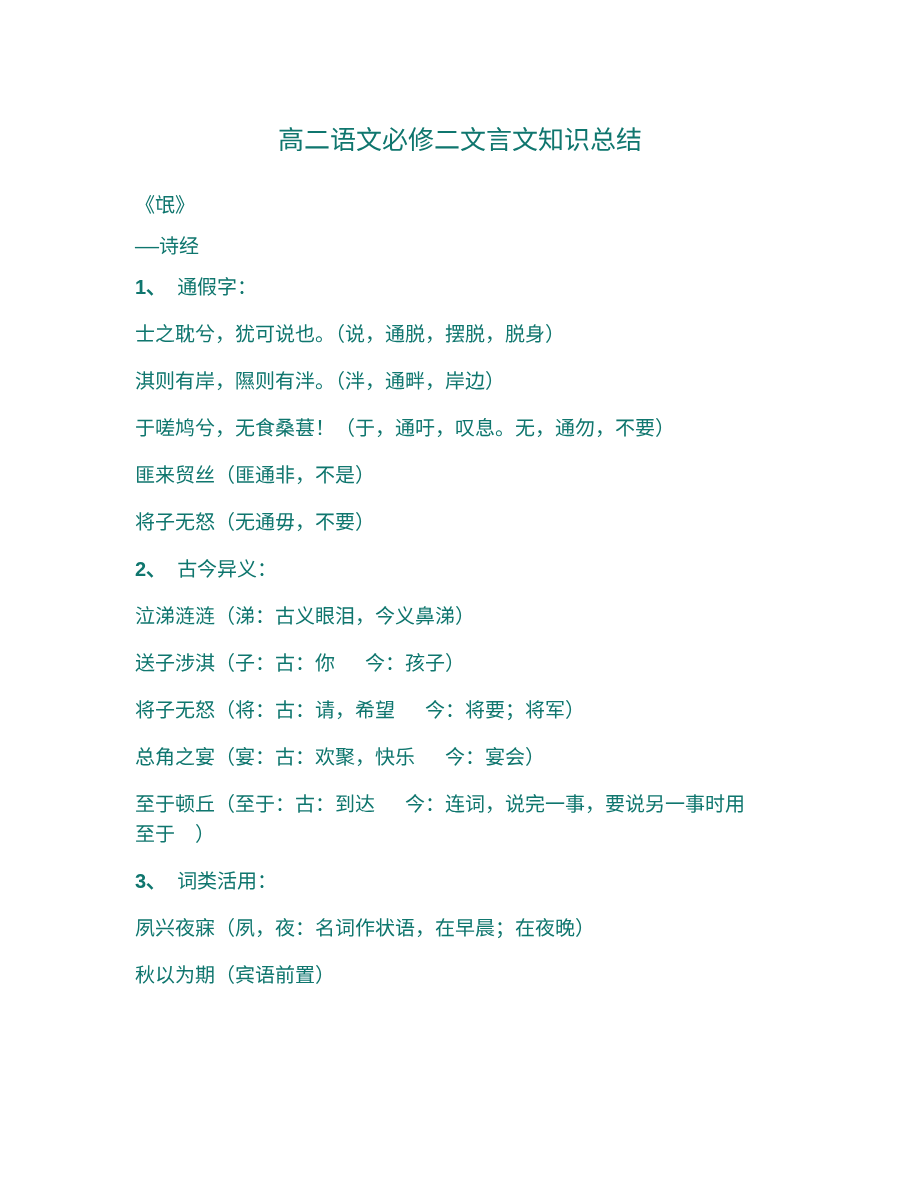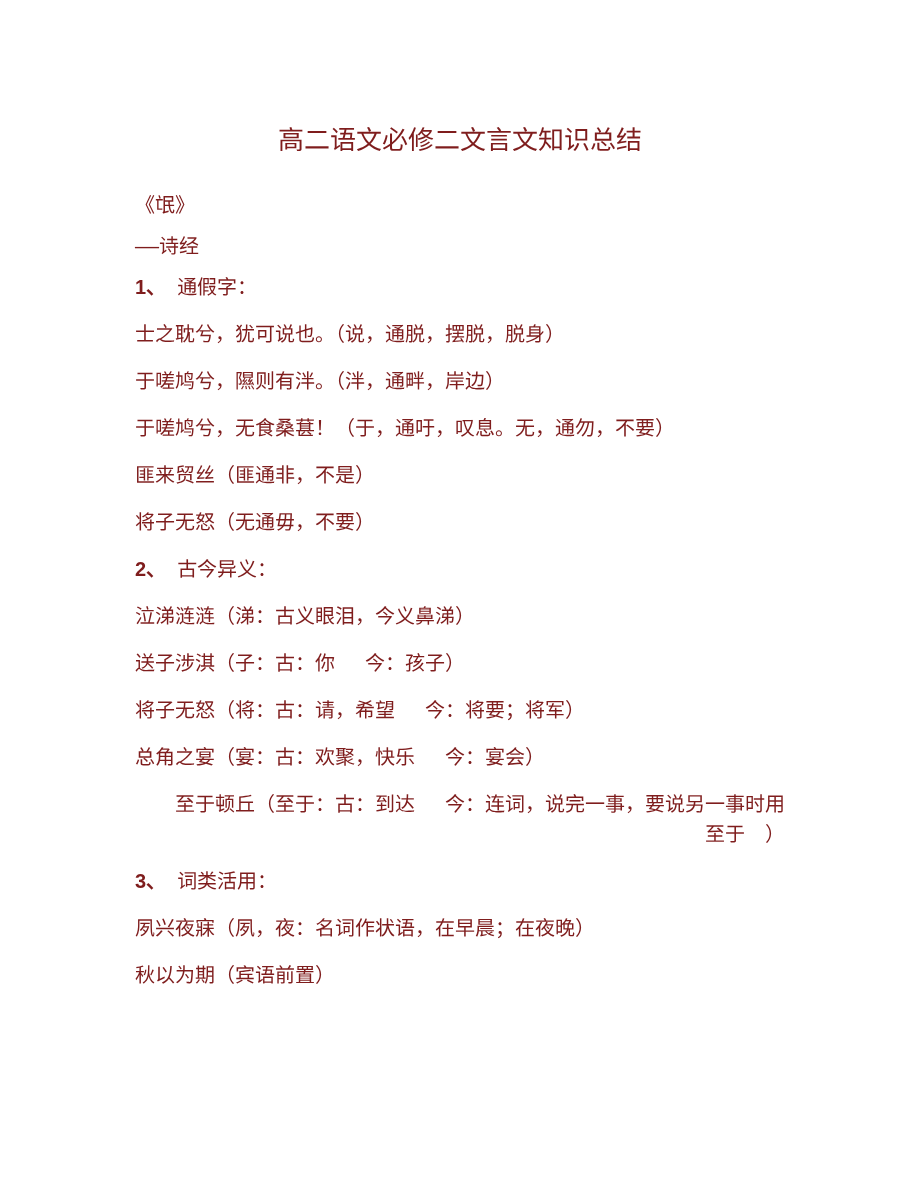--- a/index.html
+++ b/index.html
@@ -5,21 +5,21 @@
   html, body {
     margin: 0;
     padding: 0;
     background: #ffffff;
   }
   .page {
     position: relative;
     width: 920px;
     height: 1192px;
     background: #ffffff;
-    color: #7f1d1d;
+    color: #0f766e;
     box-sizing: border-box;
     padding: 125px 135px 0 135px;
     overflow: hidden;
     font-family: "Liberation Serif", "DejaVu Serif", serif;
   }
   .doc-title {
     font-size: 26px;
     line-height: 32px;
     font-weight: normal;
     text-align: center;
@@ -32,38 +32,38 @@
     margin: 0 0 17px 0;
     white-space: nowrap;
   }
   .para.tight1 { margin-bottom: 13px; }
   .para.tight2 { margin-bottom: 9px; font-family: Liberation Mono, monospace; }
   .num {
     font-family: "Liberation Sans", "DejaVu Sans", sans-serif;
     font-weight: bold;
     margin-right: 11px;
   }
-  .line { display: block; text-align: right; }
+  .line { display: block; }
 </style>
 </head>
 <body>
 
 <div class="page">
 
   <h1 class="doc-title">高二语文必修二文言文知识总结</h1>
 
   <p class="para tight1">《氓》</p>
 
   <p class="para tight2">——诗经</p>
 
   <p class="para"><span class="num">1、</span><span>通假字：</span></p>
 
   <p class="para">士之耽兮，犹可说也。（说，通脱，摆脱，脱身）</p>
 
-  <p class="para">于嗟鸠兮，隰则有泮。（泮，通畔，岸边）</p>
+  <p class="para">淇则有岸，隰则有泮。（泮，通畔，岸边）</p>
 
   <p class="para">于嗟鸠兮，无食桑葚！（于，通吁，叹息。无，通勿，不要）</p>
 
   <p class="para">匪来贸丝（匪通非，不是）</p>
 
   <p class="para">将子无怒（无通毋，不要）</p>
 
   <p class="para"><span class="num">2、</span><span>古今异义：</span></p>
 
   <p class="para">泣涕涟涟（涕：古义眼泪，今义鼻涕）</p>

